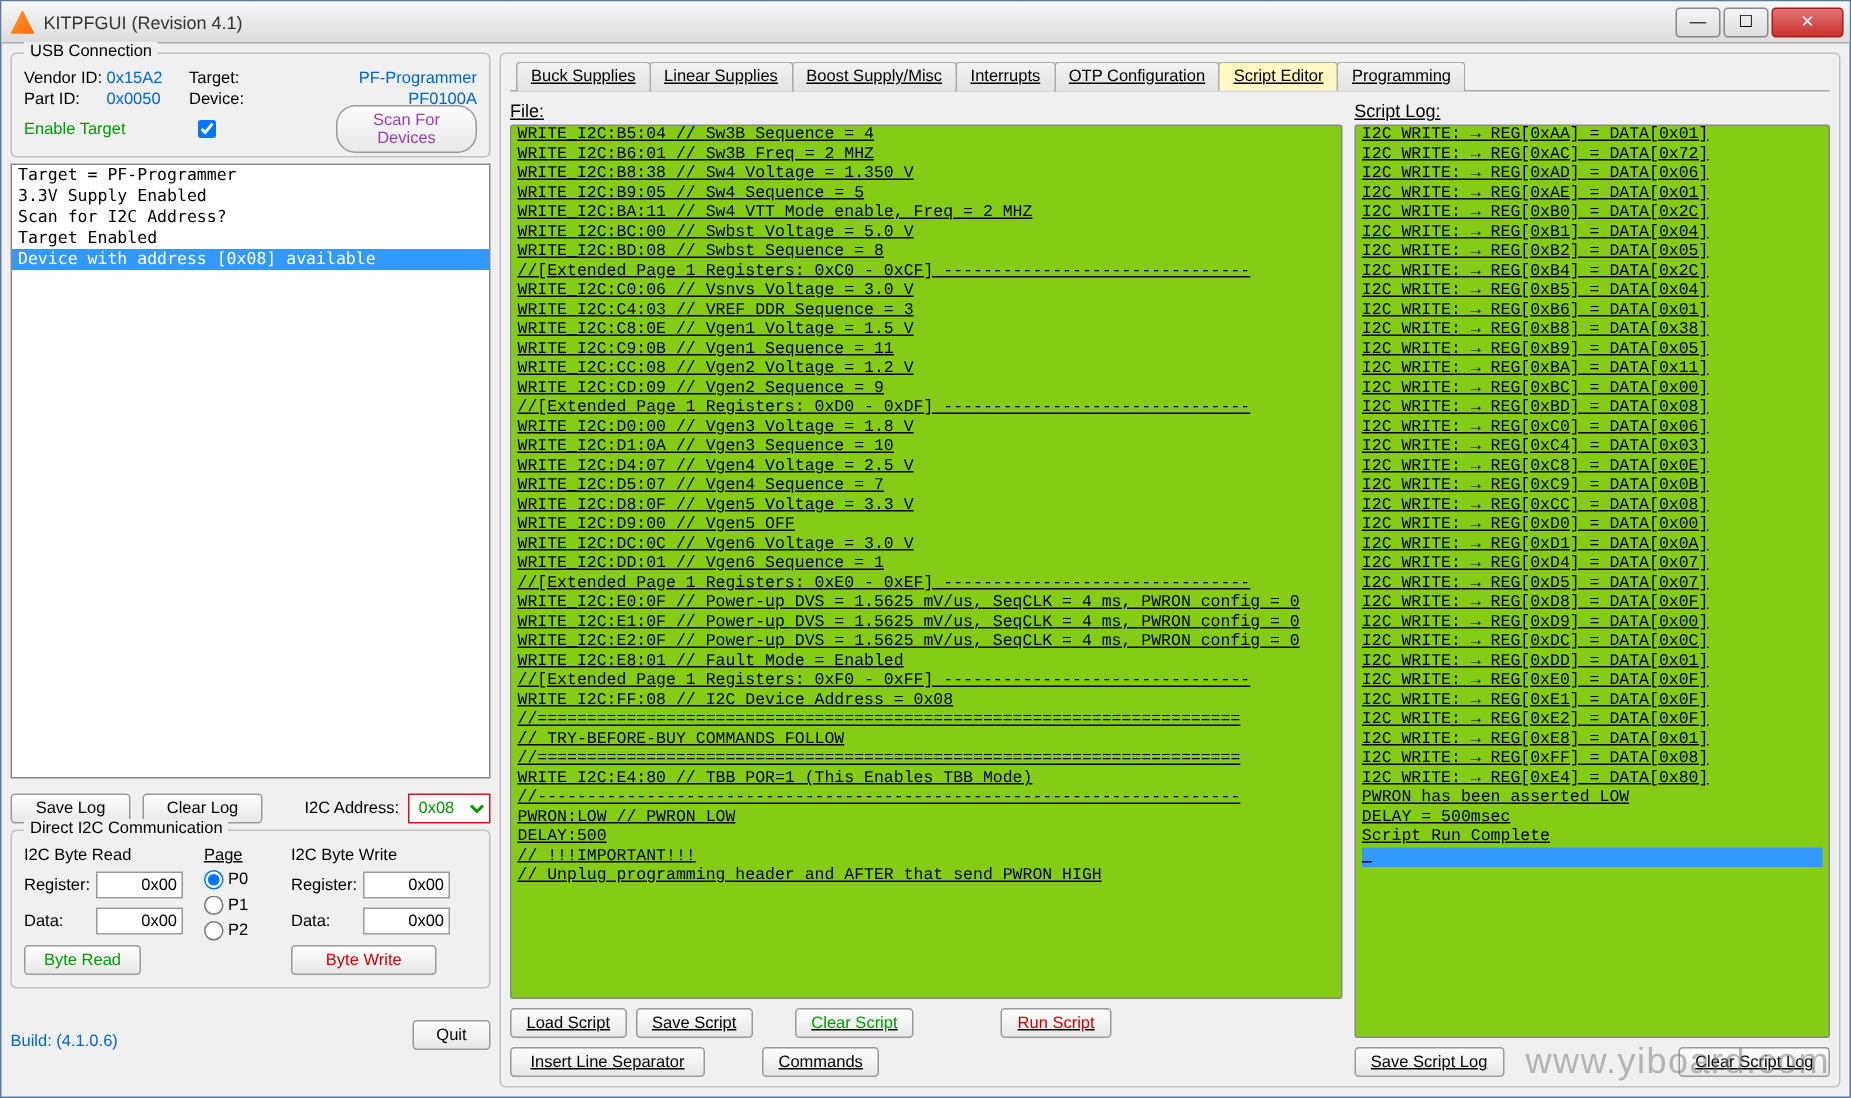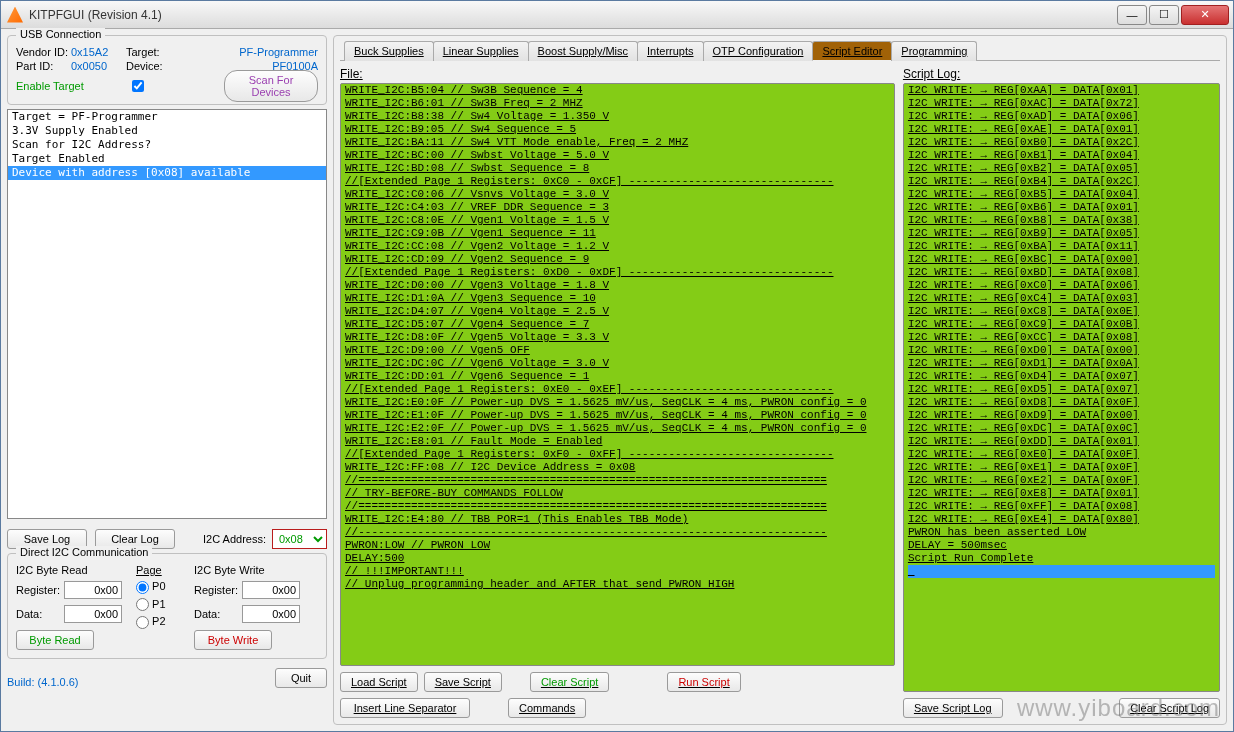--- a/index.html
+++ b/index.html
@@ -39,21 +39,21 @@
 .direct-col { display:flex; flex-direction:column; gap:4px; }
 .direct-col .in { width:58px; text-align:right; border:1px solid #999; padding:2px 3px; font-size:11px; }
 .uline { text-decoration: underline; }
 input[type=radio] { vertical-align:middle; }
 
 .build { color:#0066cc; font-size:11px; margin-top: auto; }
 
 .right-col { flex:1; border:1px solid #c0c0c0; border-radius:4px; padding:4px 6px 6px; display:flex; flex-direction:column; background:#f0f0f0;text-decoration:underline; }
 .tabs { display:flex; border-bottom:1px solid #aaa; gap:0; padding-left:4px; }
 .tab { border:1px solid #aaa; border-bottom:none; padding:3px 9px; background: linear-gradient(#f3f3f3,#e2e2e2); border-radius: 3px 3px 0 0; font-size:11px; margin-right:-1px; position:relative; top:1px; cursor:pointer; }
-.tab.active { background:#a16207; border-bottom:1px solid #f0f0f0; }
+.tab.active { background:#fef9c3; border-bottom:1px solid #f0f0f0; }
 
 .edit-area { flex:1; display:flex; gap:8px; padding-top:6px; }
 .script-pane { flex:1.05; display:flex; flex-direction:column; }
 .log-pane { flex:0.6; display:flex; flex-direction:column; }
 .pane-lbl { font-size:12px; margin-bottom:2px; }
 .textbox { flex:1; background:#84cc16; border:1px solid #888; border-radius:2px; overflow:auto; font-family: Consolas, "Courier New", monospace; font-size:11px; line-height:13px; padding:0 4px; white-space:pre; }
 .log-pane .textbox { white-space: nowrap; }
 .log-pane .textbox div { min-width:100%; }
 .log-sel { background:#3399ff; }
 .btn-row { display:flex; gap:6px; margin-top:6px; }
@@ -147,26 +147,26 @@
           <div class="direct-col" style="width:110px">
             <span>I2C Byte Write</span>
             <div class="row">
                 <span class="lbl" style="width:44px">Register:</span>
                 <input class="in" value="0x00" style="">
               </div>
             <div class="row">
                 <span class="lbl" style="width:44px">Data:</span>
                 <input class="in" value="0x00" style="">
               </div>
-            <button class="btn red-t" style="width:78px;margin-top:2px">Byte Write</button>
-          </div>
-        </div>
-      </div>
-
-      <div style="display:flex; align-items:center; margin-top:5px;">
+            <button class="btn red-t" style="width:97px;margin-top:2px">Byte Write</button>
+          </div>
+        </div>
+      </div>
+
+      <div style="display:flex; align-items:center; margin-top:17px;">
         <span class="build">Build: (4.1.0.6)</span>
         <div style="flex:1"></div>
         <button class="btn" style="width:52px">Quit</button>
       </div>
     </div>
 
     <div class="right-col">
       <div class="tabs" id="tabs">
           <div class="tab">Buck Supplies</div>
           <div class="tab">Linear Supplies</div>

